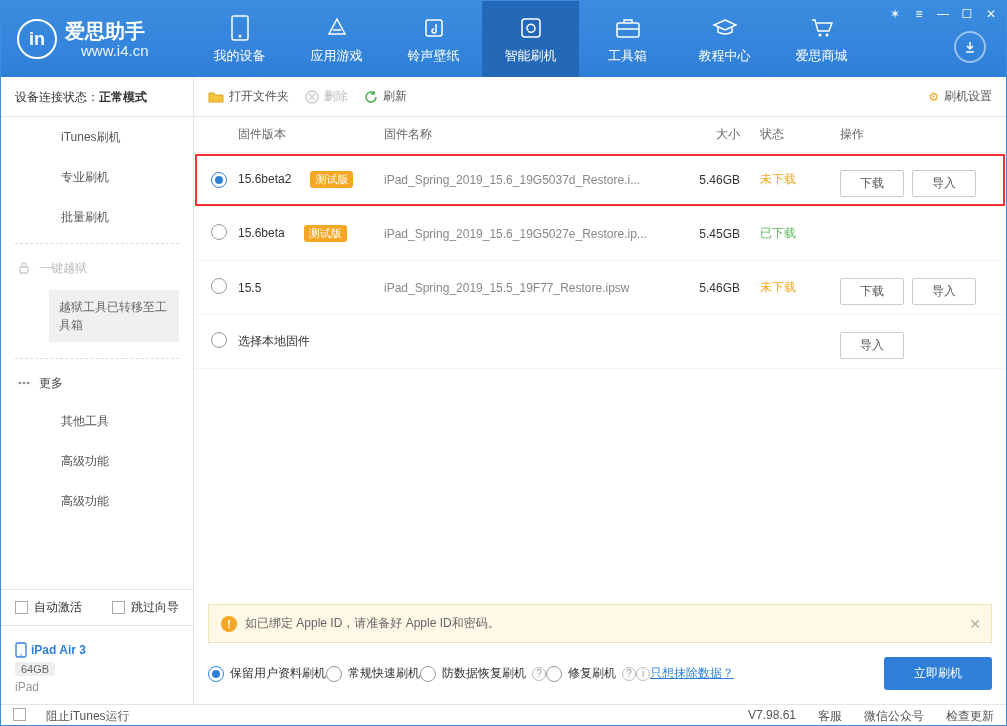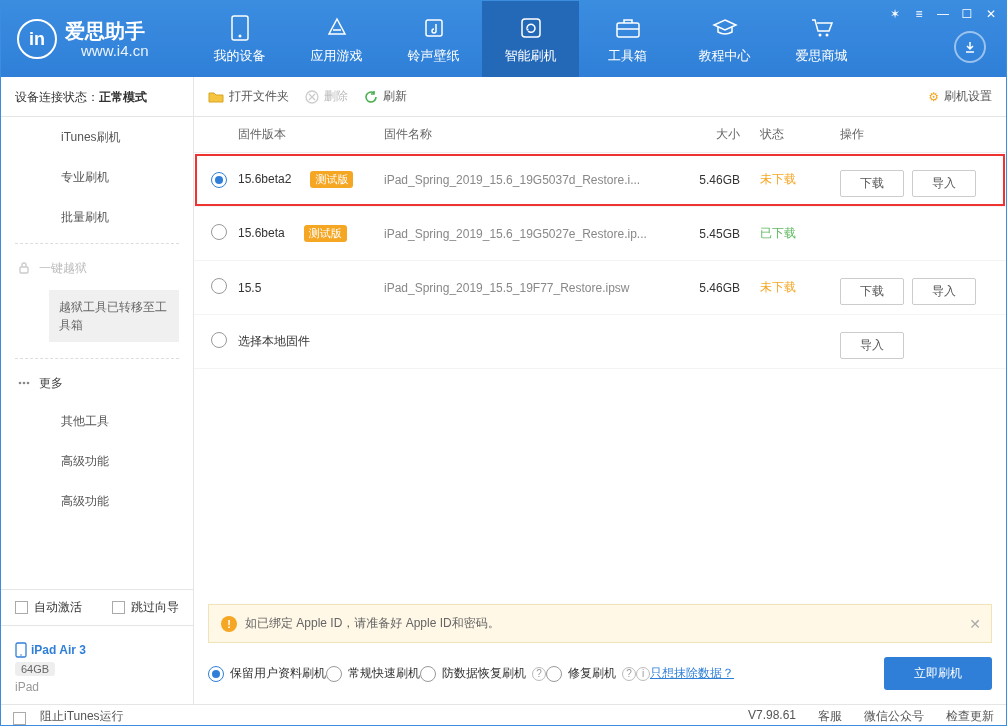--- a/index.html
+++ b/index.html
@@ -78,21 +78,21 @@
 .notice .close { position:absolute; right:10px; color:#aaa; cursor:pointer; font-size:14px; }
 
 .options { margin: 14px 14px 0; display:flex; align-items:center; padding-bottom:14px; }
 .opt { display:flex; align-items:center; gap:6px; cursor:pointer; }
 .info { color:#999; width:14px; height:14px; border:1px solid #bbb; border-radius:50%; display:inline-flex; align-items:center; justify-content:center; font-size:10px; }
 .link { color:#2f7fd8; text-decoration:underline; cursor:pointer; }
 .primary-btn { margin-left:auto; background:#2f7fd8; color:#fff; padding:8px 30px; border-radius:3px; cursor:pointer; }
 
 
 .statusbar { height: 23px; border-top:1px solid #e5e5e5; display:flex; align-items:center; padding:0 12px; font-size:12px; color:#555; }
-.statusbar .left { display:flex; align-items:flex-end; gap:14px; }
+.statusbar .left { display:flex; align-items:flex-start; gap:20px; }
 .statusbar .right { margin-left:auto; display:flex; gap:22px; }
 .statusbar .right span { cursor:pointer; }
 
 svg { display:block; }
 </style>
 </head>
 <body>
 
 <div class="header">
   <div class="logo-area">

